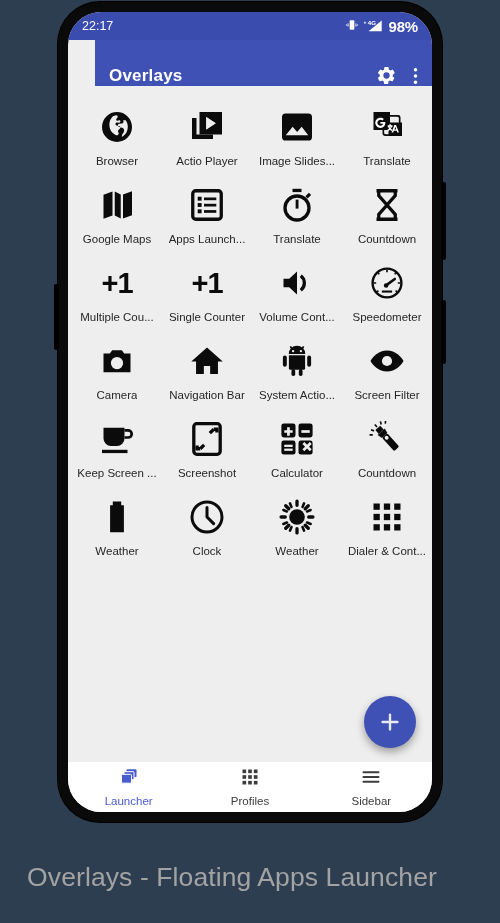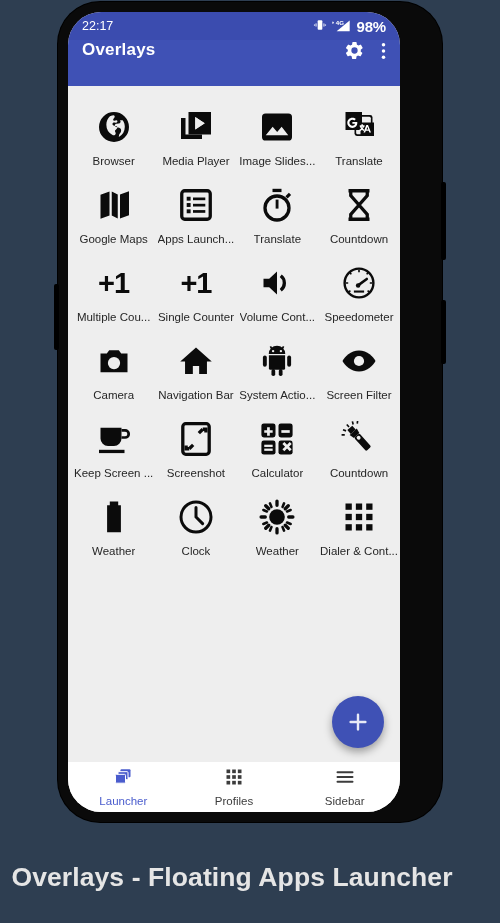--- a/index.html
+++ b/index.html
@@ -13,37 +13,37 @@
   .phone-frame{
     position:absolute;left:58px;top:2px;width:384px;height:820px;
     background:#0a0a0a;border-radius:42px;
     box-shadow:0 0 0 1px #000;
   }
   .side-btn{position:absolute;background:#000;border-radius:2px;}
   .side-btn.left-power{left:-4px;top:282px;width:5px;height:66px;}
   .side-btn.right-vol{right:-4px;top:180px;width:5px;height:78px;}
   .side-btn.right-pwr{right:-4px;top:298px;width:5px;height:64px;}
   .phone-screen{
-    position:absolute;left:10px;top:10px;width:332px;height:800px;
+    position:absolute;left:10px;top:10px;width:364px;height:800px;
     background:#eeeeee;border-radius:33px;overflow:hidden;
     display:flex;flex-direction:column;
   }
   
   .status-bar{
     height:28px;flex:0 0 28px;background:#3b4caf;
     display:flex;align-items:center;justify-content:space-between;
     padding:0 14px;color:#fff;font-size:12.5px;box-sizing:border-box;
   }
   .status-right{display:flex;align-items:center;gap:5px;}
   .sb-icon{display:block;}
   .batt-pct{font-size:15px;font-weight:bold;letter-spacing:-0.2px;}
   
   .app-bar{
     flex:0 0 46px;background:#3f51b5;color:#fff;
-    display:flex;align-items:flex-start;padding:0 14px;box-sizing:border-box;
+    display:flex;align-items:flex-end;padding:0 14px;box-sizing:border-box;margin-left:27px;
   }
   .app-title{font-size:17px;font-weight:bold;flex:1;letter-spacing:.2px;}
   .app-bar-actions{display:flex;align-items:center;gap:16px;}
   .icon-btn{display:flex;align-items:center;justify-content:center;cursor:pointer;}
   
   .content{
     flex:1;background:#eeeeee;position:relative;overflow:hidden;
   }
   .grid{
     display:grid;grid-template-columns:repeat(4,1fr);
@@ -80,21 +80,21 @@
   .nav-item{
     flex:1;display:flex;flex-direction:column;align-items:center;
     gap:4px;cursor:pointer;color:#3c3c3c;
   }
   .nav-item.active{color:#4a5ccd;}
   .nav-label{font-size:11.5px;}
   
   .caption{
     position:absolute;left:0;top:832px;width:464px;height:91px;
     display:flex;align-items:center;justify-content:center;
-    color:#e5e5e5;font-size:26.5px;font-weight:bold;letter-spacing:.1px;
+    color:#a3a3a3;font-size:26.5px;font-weight:normal;letter-spacing:.1px;
   }
 </style>
 </head>
 <body>
 
 <div class="phone-frame">
   <div class="side-btn left-power"></div>
   <div class="side-btn right-vol"></div>
   <div class="side-btn right-pwr"></div>
 
@@ -154,21 +154,21 @@
         </div>
 
         <div class="grid-item">
           <span class="gi-icon">
             <svg width="36" height="36" viewBox="0 0 24 24" fill="#0b0b0b">
               <path d="M2 6v14h14v-3H5V6H2z"></path>
               <path d="M7 2h15v15H7V2zm4.5 3.3v8.4l6.3-4.2-6.3-4.2z" fill="#0b0b0b"></path>
               <path d="M11.5 5.3v8.4l6.3-4.2z" fill="#eeeeee"></path>
             </svg>
           </span>
-          <span class="gi-label">Media Player</span>
+          <span class="gi-label">Actio Player</span>
         </div>
 
         <div class="grid-item">
           <span class="gi-icon">
             <svg width="36" height="36" viewBox="0 0 24 24">
               <rect x="2" y="3" width="20" height="18" rx="2.4" fill="#0b0b0b"></rect>
               <path d="M4.5 17.5l4.6-5.6 3 3.5 3-3.6 4.4 5.7z" fill="#eeeeee"></path>
             </svg>
           </span>
           <span class="gi-label">Image Slides...</span>

